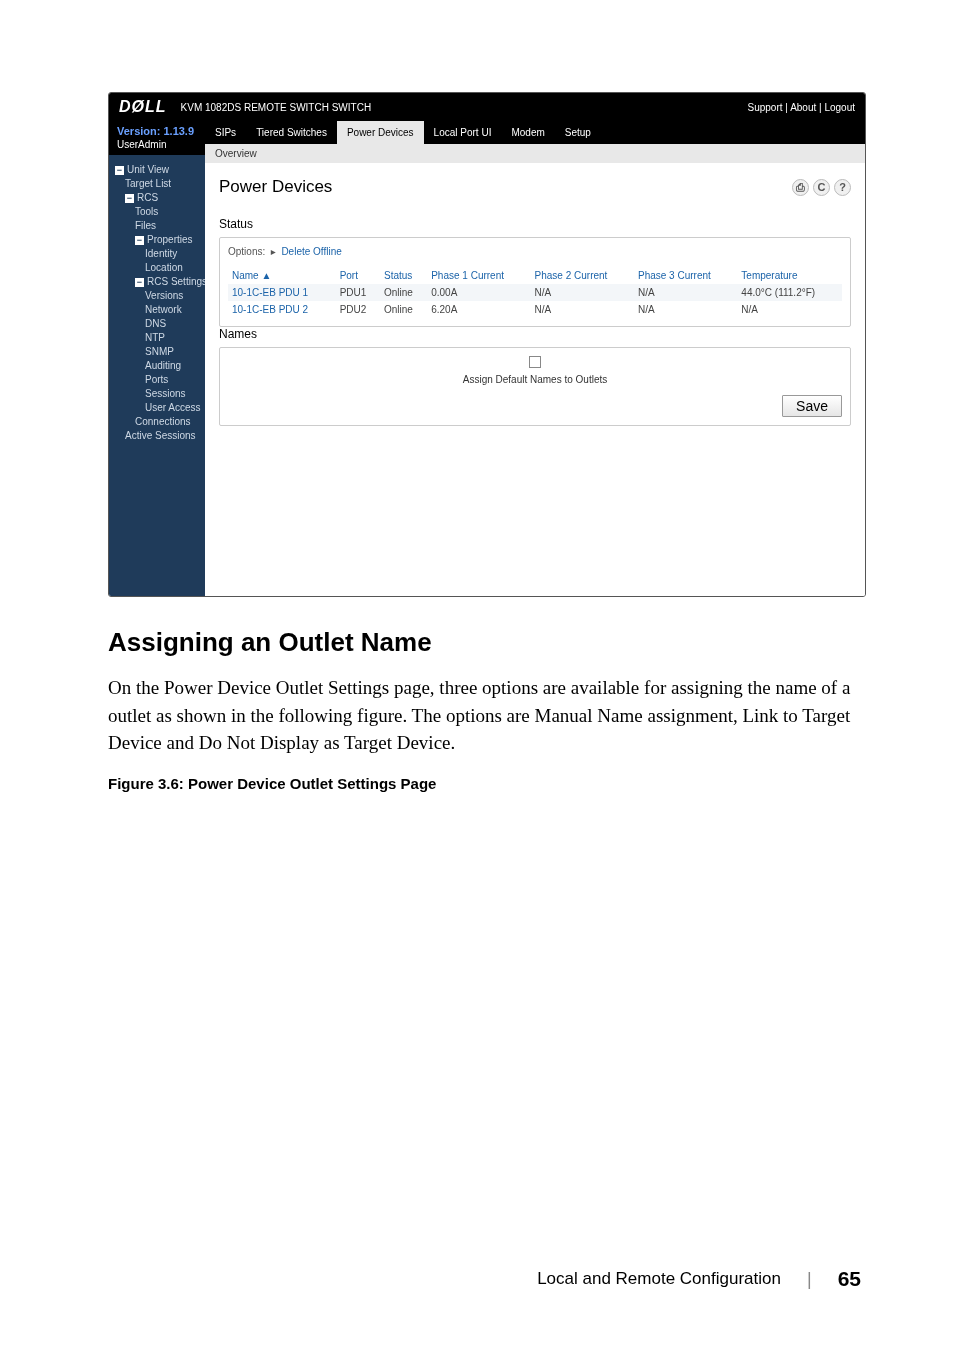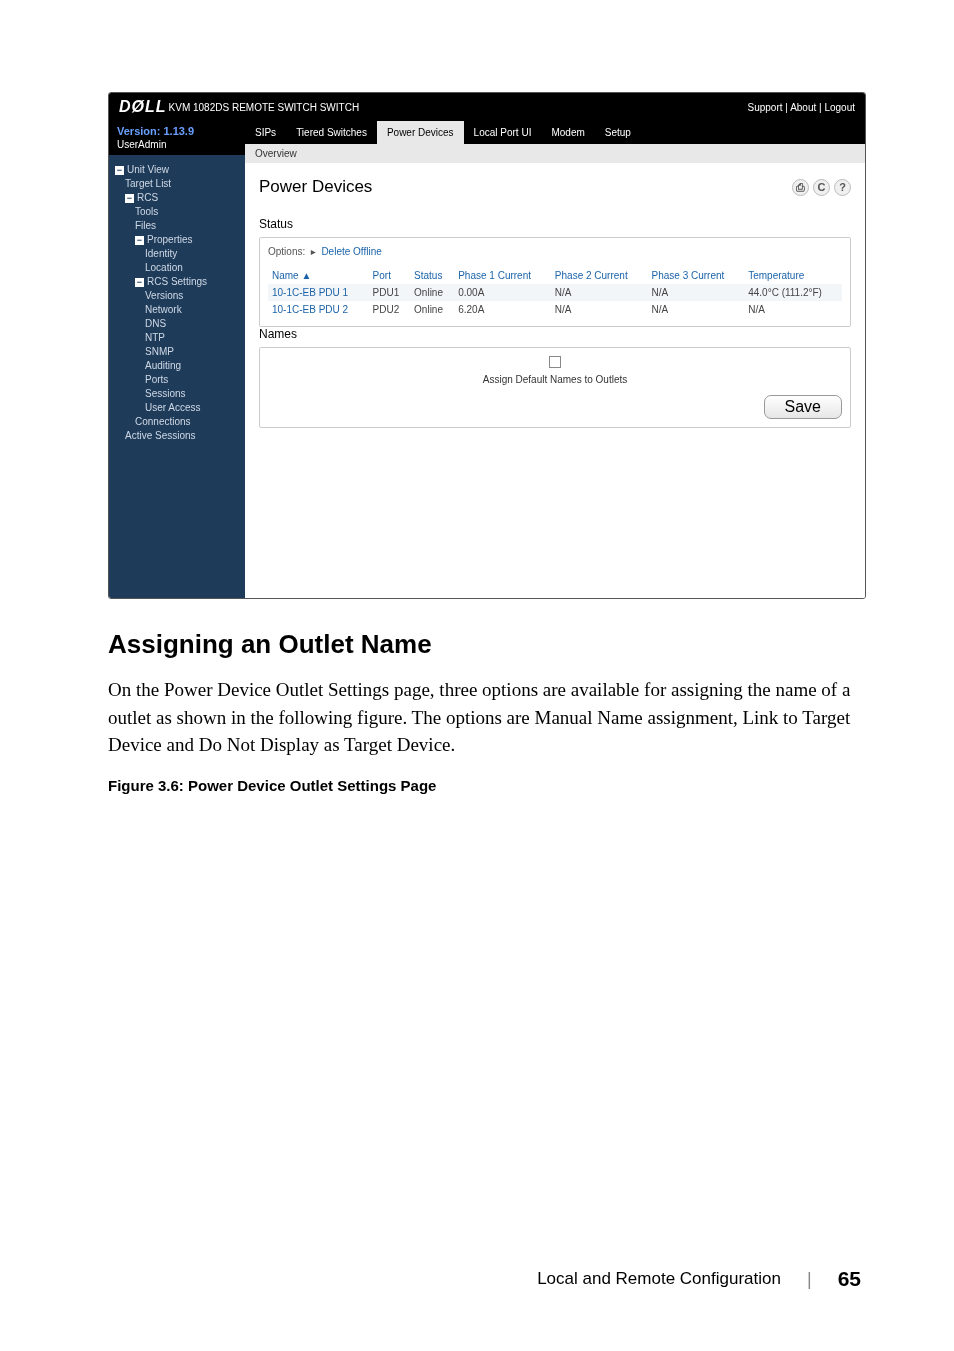--- a/index.html
+++ b/index.html
@@ -2,28 +2,28 @@
 <html><head>
 <meta charset="utf-8">
 <style>
   * { margin:0; padding:0; box-sizing:border-box; }
   body { font-family: Georgia, "Times New Roman", serif; background:#fff; width:954px; height:1351px; position:relative; }
   .page-wrap { padding:92px 93px 0 108px; }
 
   
   .shot { width:758px; border:1px solid #555; border-radius:3px; overflow:hidden; font-family:Arial,Helvetica,sans-serif; font-size:10px; }
   .titlebar { background:#000; color:#fff; display:flex; align-items:center; height:28px; padding:0 10px; }
-  .brand { font-weight:bold; font-style:italic; font-size:16px; letter-spacing:1px; margin-right:2px; }
+  .brand { font-weight:bold; font-style:italic; font-size:16px; letter-spacing:1px; margin-right:14px; }
   .prodname { font-size:10px; flex:1; }
   .tlinks { font-size:10px; }
 
   .shot-body { display:flex; }
 
   
-  .sidenav { width:136px; background:#1f3b5a; color:#cfd9e5; padding-bottom:150px; }
+  .sidenav { width:96px; background:#1f3b5a; color:#cfd9e5; padding-bottom:150px; }
   .ver { background:#000; color:#fff; padding:4px 8px; font-size:10px; line-height:13px; }
   .ver .vline { color:#6aa0ff; font-weight:bold; font-size:11px; }
   .treewrap { padding:8px 2px 0 6px; font-size:10px; line-height:14px; }
   .treewrap div { white-space:nowrap; }
   .tbox { display:inline-block; width:9px; height:9px; background:#fff; color:#1f3b5a; text-align:center; line-height:9px; font-size:9px; font-weight:bold; margin-right:3px; }
   .ti1 { padding-left:10px; }
   .ti2 { padding-left:20px; }
   .ti3 { padding-left:30px; }
 
   
@@ -46,21 +46,21 @@
   .options-line .lnk { color:#1b63a9; }
 
   table.pdus { width:100%; border-collapse:collapse; font-size:10px; }
   table.pdus th { color:#1b63a9; text-align:left; font-weight:normal; padding:3px 4px; }
   table.pdus tbody tr:nth-child(odd) { background:#f3f6f9; }
   table.pdus td { padding:3px 4px; color:#444; }
   table.pdus td.namec { color:#1b63a9;margin-top:15px; }
 
   .chkrow { font-size:10px; color:#333; display:flex; align-items:center; gap:6px;flex-direction:column; }
   .chkbox { width:12px; height:12px; border:1px solid #888; background:#fff; display:inline-block; }
-  .savebtn { margin-top:10px; float:right; font-size:16px; padding:2px 20px; border:1px solid #999; border-radius:7px; background:linear-gradient(#fff,#e6e6e6); }
+  .savebtn { margin-top:10px; float:right; font-size:14px; padding:2px 13px; border:1px solid #999; border-radius:1px; background:linear-gradient(#fff,#e6e6e6); }
   .clearfix::after { content:""; display:block; clear:both; }
   .spacer { height:150px; }
 
   
   .doc-h2 { font-family:Arial,Helvetica,sans-serif; font-weight:bold; font-size:26px; margin-top:30px; margin-bottom:16px; }
   .doc-p  { font-size:19px; line-height:1.45; margin-bottom:18px; }
   .fig-caption { font-family:Arial,Helvetica,sans-serif; font-weight:bold; font-size:15px; }
 
   .footer { position:absolute; bottom:60px; left:0; right:93px; display:flex; justify-content:flex-end; align-items:center; gap:26px; font-family:Arial,Helvetica,sans-serif; }
   .footer .ftitle { font-size:17px; }

